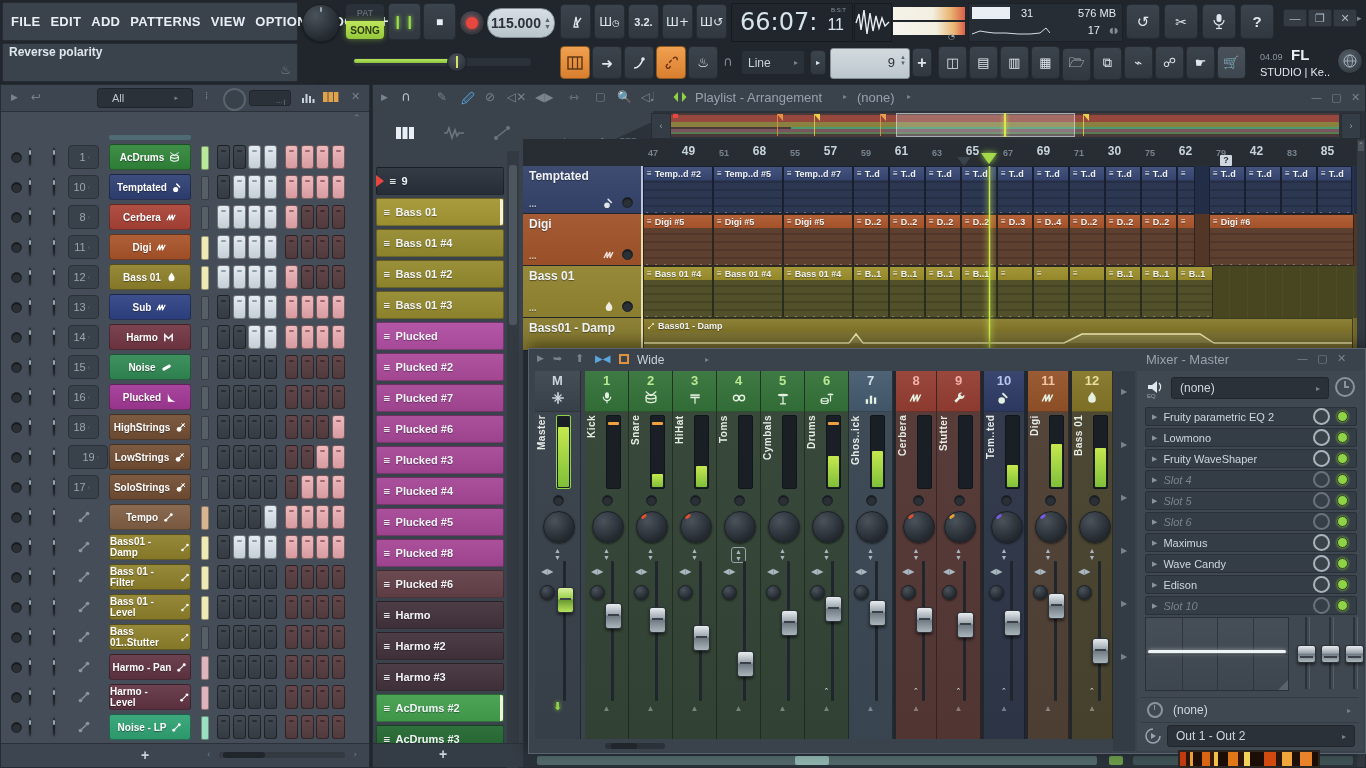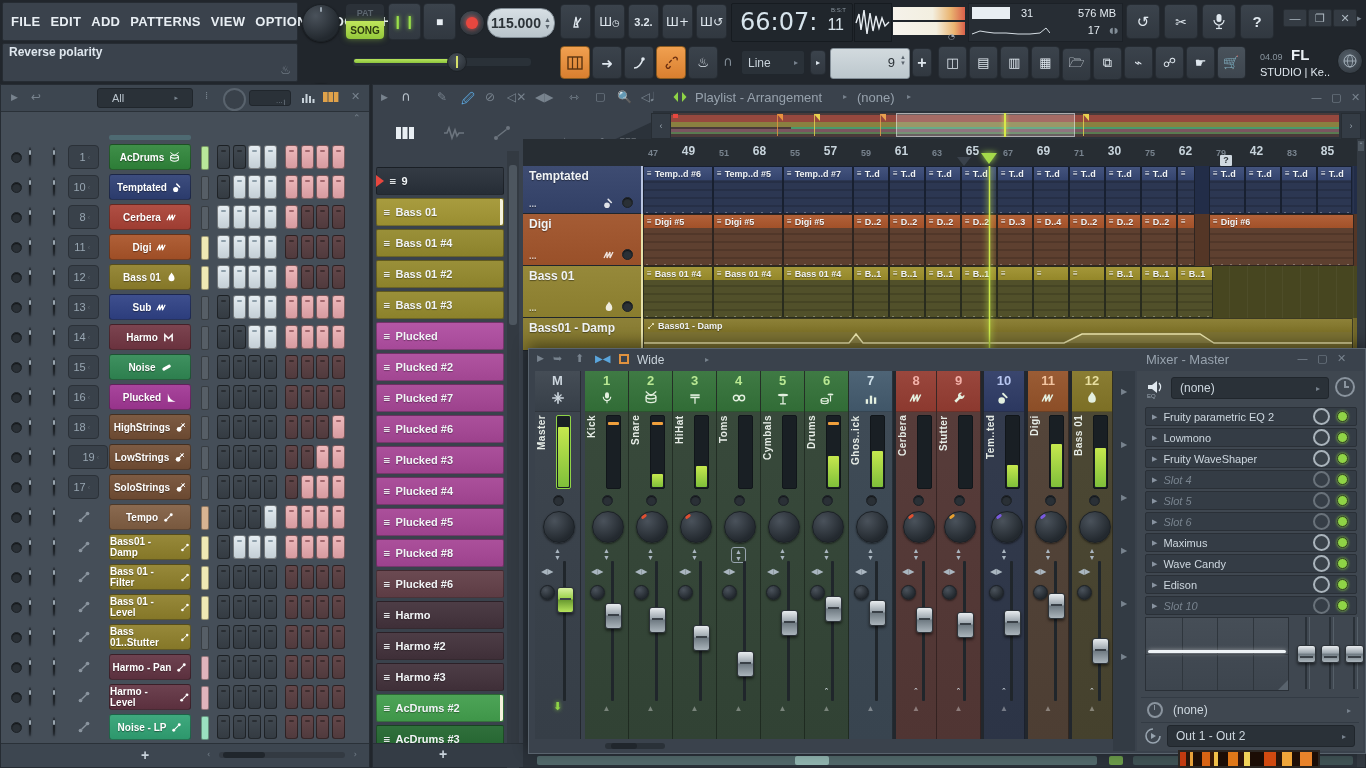--- a/index.html
+++ b/index.html
@@ -922,21 +922,21 @@
               </span>
       <span class="led abs" style="right:8px;bottom:5px;"><span class="dot"></span></span>
     </div>
     <div class="abs" style="left:118px;top:0;width:7px;height:48px;background:#b8c4e0;border-right:1px solid #20262c;box-sizing:border-box;"></div>
     <div class="abs" style="left:120px;top:0;right:0;height:48px;background:#222d48;
       background-image:repeating-linear-gradient(90deg,rgba(255,255,255,.04) 0 1px,transparent 1px 17.76px);"></div>
             <div class="clip" style="left:120px;width:70px;top:0px;height:48px;background:#2c3752;">
        <div style="position:absolute;left:0;right:0;top:13px;bottom:0;background-image:repeating-linear-gradient(90deg,rgba(255,255,255,.28) 0 2px,transparent 2px 9px),repeating-linear-gradient(0deg,transparent 0 6px,rgba(0,0,0,.14) 6px 8px);background-position:2px 32px,0 0;background-size:100% 8px,100% 100%;background-repeat:repeat-x,repeat;"></div>
        <div class="cliplabel" style="background:linear-gradient(#44547e,#34446e);">
                 <span style="font-size:8px;">≡</span>
-                <span>Temp..d #6</span>
+                <span>Temp..d #2</span>
               </div>
 
      </div>
             <div class="clip" style="left:190px;width:70px;top:0px;height:48px;background:#2c3752;">
        <div style="position:absolute;left:0;right:0;top:13px;bottom:0;background-image:repeating-linear-gradient(90deg,rgba(255,255,255,.28) 0 2px,transparent 2px 9px),repeating-linear-gradient(0deg,transparent 0 6px,rgba(0,0,0,.14) 6px 8px);background-position:2px 32px,0 0;background-size:100% 8px,100% 100%;background-repeat:repeat-x,repeat;"></div>
        <div class="cliplabel" style="background:linear-gradient(#44547e,#34446e);">
                 <span style="font-size:8px;">≡</span>
                 <span>Temp..d #5</span>
               </div>
 

